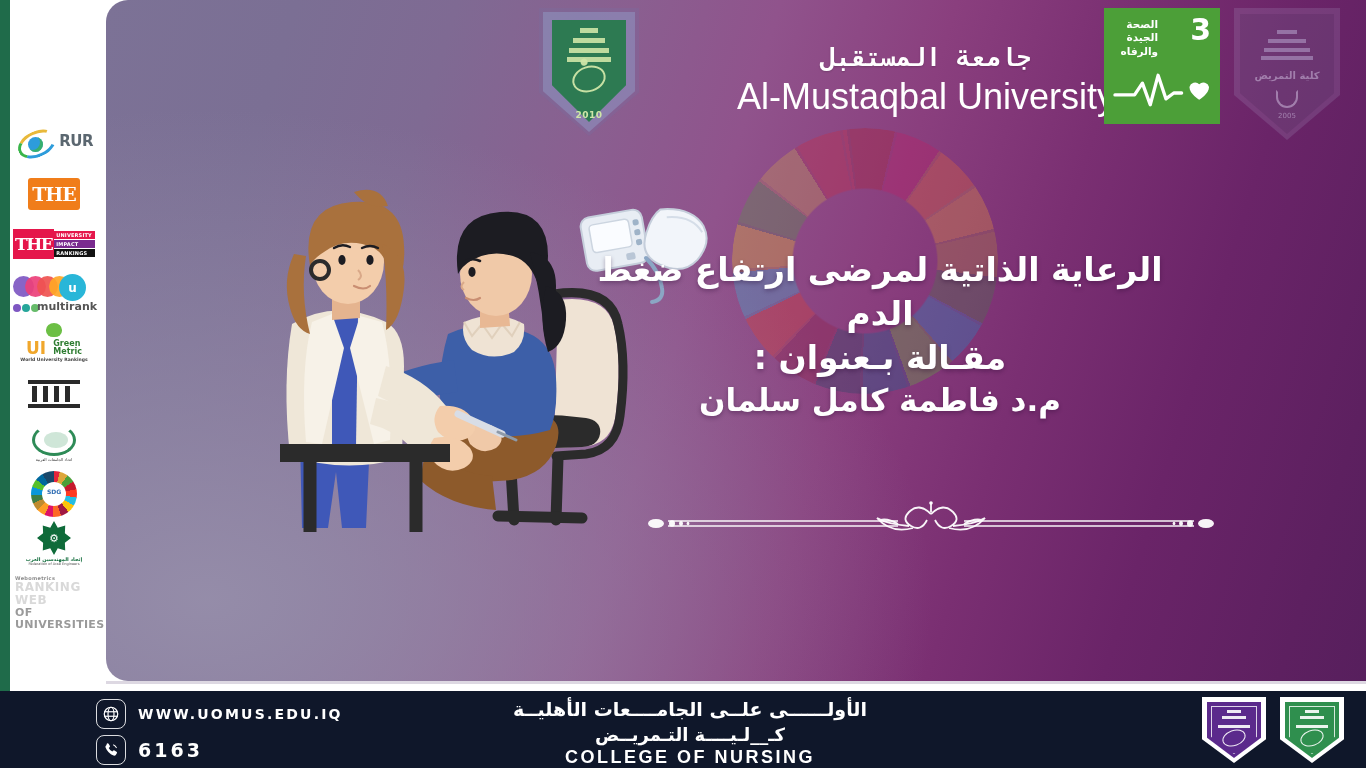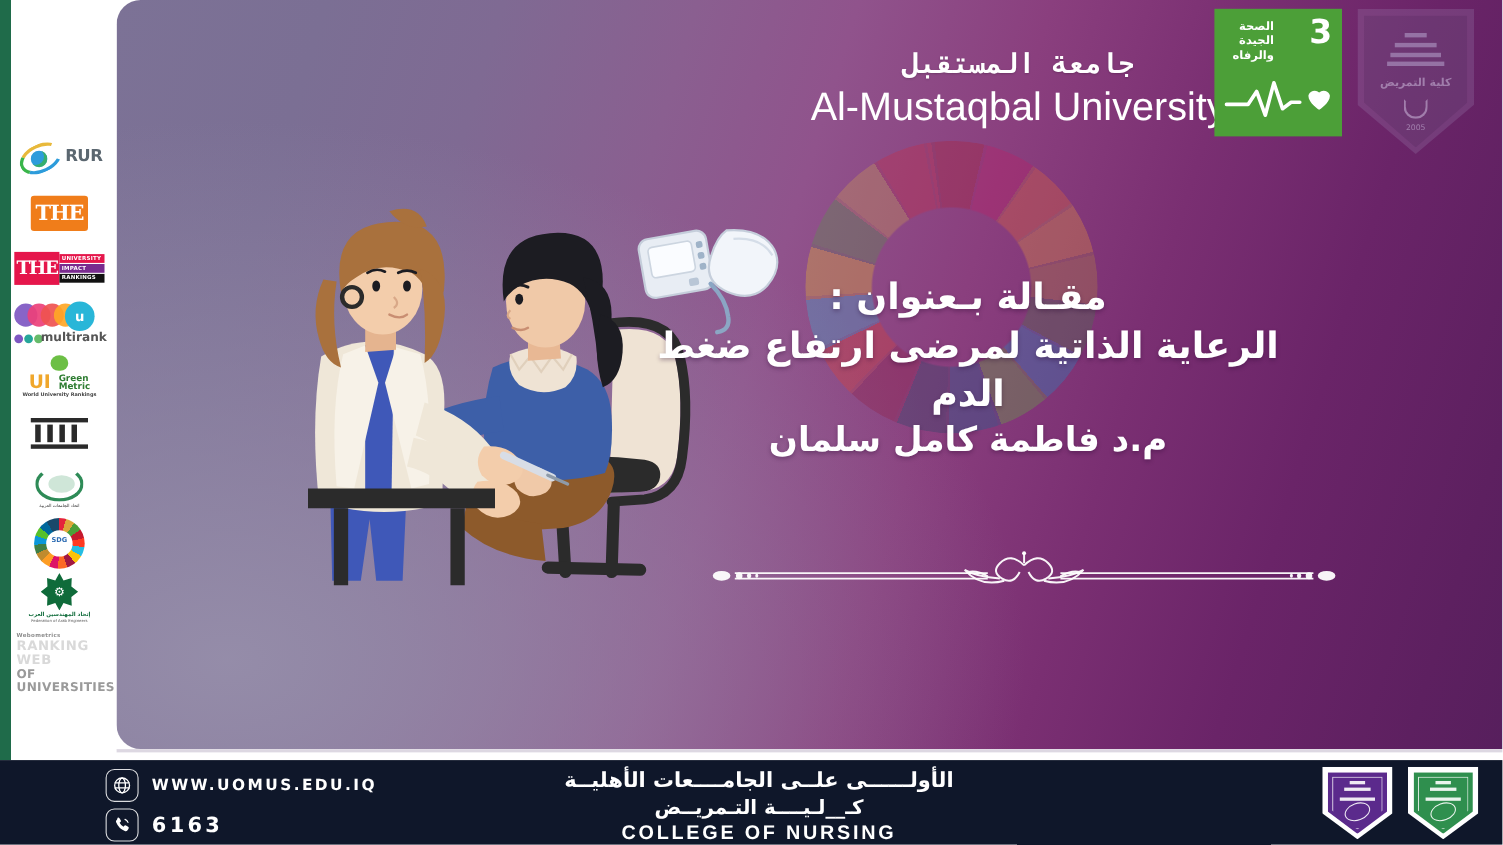--- a/index.html
+++ b/index.html
@@ -530,20 +530,28 @@
         <div class="w3">OF UNIVERSITIES</div>
       </div>
     </div>
 
   </div>
 
   <div class="panel">
 
     <div class="wheel-wm"></div>
 
+    <div class="seal-main">
+      <div class="shield"></div>
+      <div class="outline"></div>
+      <div class="inner"></div>
+      <div class="zig"></div>
+      <div class="atom"></div>
+      <div class="yr">2010</div>
+    </div>
 
     <div class="uni-names">
       <div class="uni-ar">جامعة المستقبل</div>
       <div class="uni-en">Al-Mustaqbal University</div>
     </div>
 
     <div class="sdg3">
       <div class="row">
         <div class="ar">
           <div>الصحة</div>
@@ -659,22 +667,22 @@
         </g>
         <g transform="rotate(14 104 40)">
           <path d="M82 16 q30 -10 46 6 q12 14 2 34 q-10 18 -34 14 q-24 -4 -22 -28 q1 -18 8 -26 z" fill="#f2f5fa" stroke="#c5cedb" stroke-width="2"></path>
           <path d="M90 22 q24 -8 38 6" fill="none" stroke="#d5dde8" stroke-width="2"></path>
         </g>
         <path d="M74 60 q14 14 16 30 q2 12 -10 14" fill="none" stroke="#8ba6c4" stroke-width="4" stroke-linecap="round"></path>
       </svg>
     </div>
 
     <div class="title-block">
+      <div class="ln ln2">الرعاية الذاتية لمرضى ارتفاع ضغط الدم</div>
       <div class="ln ln1">مقـالة بـعنوان :</div>
-      <div class="ln ln2">الرعاية الذاتية لمرضى ارتفاع ضغط الدم</div>
       <div class="ln ln3">م.د فاطمة كامل سلمان</div>
     </div>
 
     <div class="divider">
       <svg viewBox="0 0 570 40" xmlns="http://www.w3.org/2000/svg">
         <g stroke="#ffffff" fill="none" stroke-width="1.6" opacity=".95">
           <line x1="22" y1="21" x2="252" y2="21"></line>
           <line x1="22" y1="26" x2="252" y2="26"></line>
           <line x1="318" y1="21" x2="548" y2="21"></line>
           <line x1="318" y1="26" x2="548" y2="26"></line>

